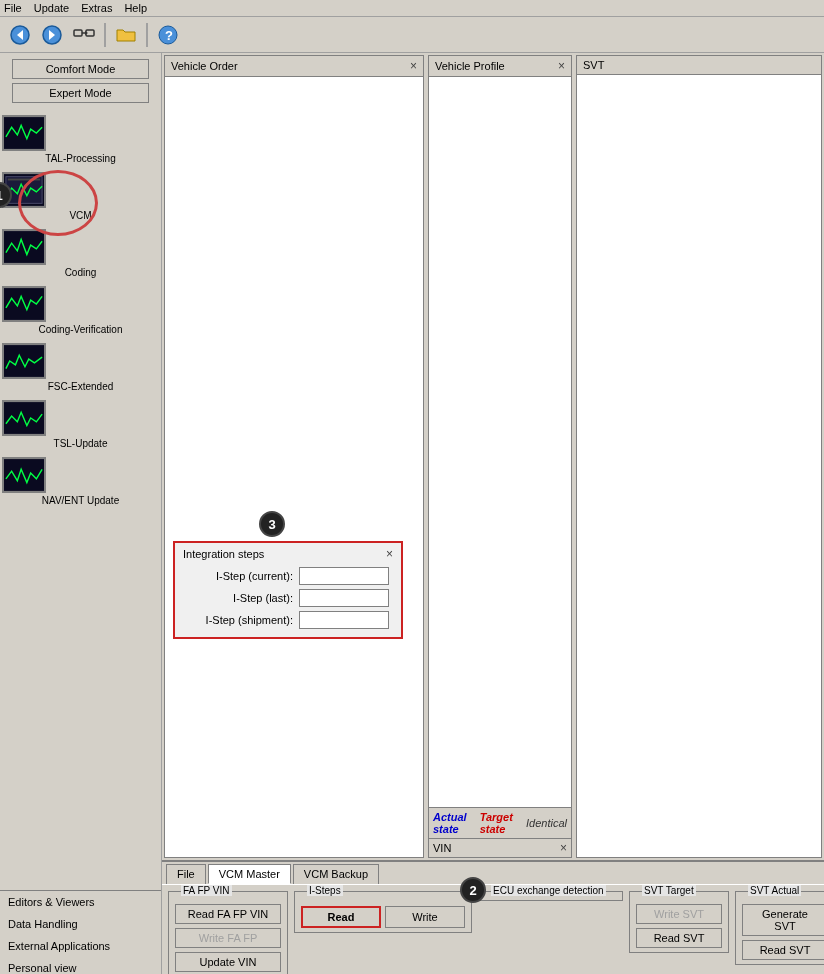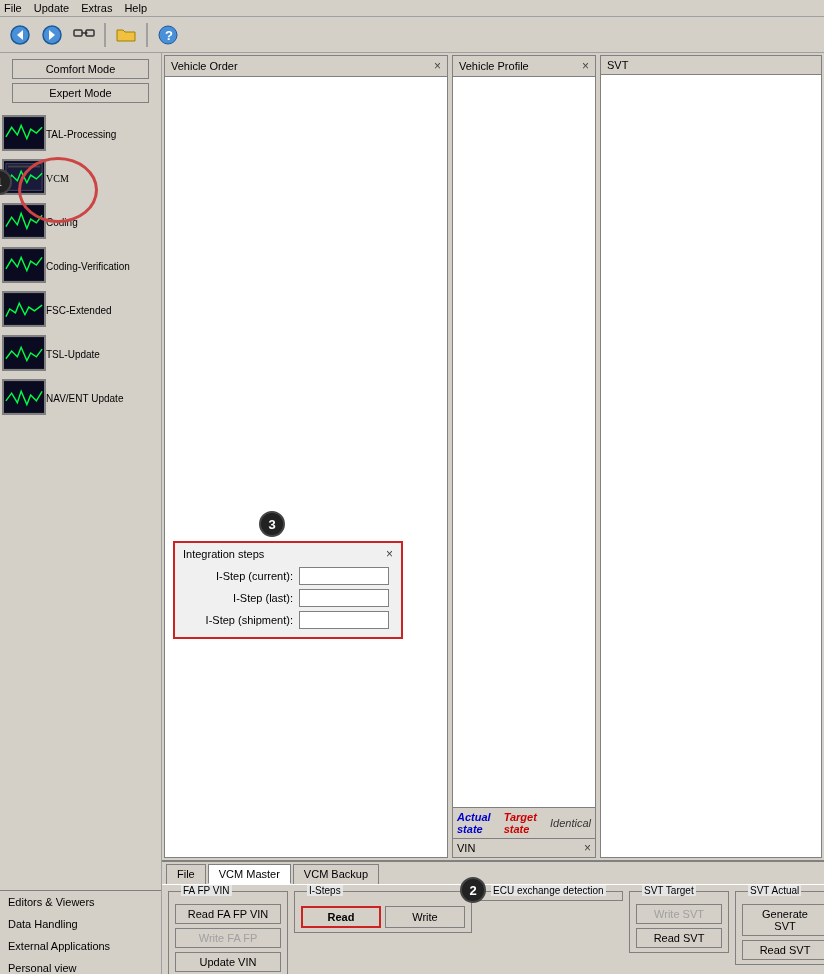--- a/index.html
+++ b/index.html
@@ -13,21 +13,21 @@
     .toolbar { background: #d4d0c8; padding: 3px 6px; display: flex; align-items: center; gap: 4px; border-bottom: 1px solid #a0a0a0; height: 36px; }
     .toolbar-btn { width: 28px; height: 28px; background: #d4d0c8; border: 1px solid transparent; cursor: pointer; display: flex; align-items: center; justify-content: center; font-size: 16px; }
     .toolbar-sep { width: 2px; height: 24px; background: #a0a0a0; margin: 0 2px; }
     
     
     .main-layout { display: flex; width: 824px; height: 930px; }
     
     
     .sidebar { width: 162px; background: #d4d0c8; border-right: 1px solid #a0a0a0; display: flex; flex-direction: column; padding: 4px 0; }
     .sidebar-btn { margin: 2px 12px; padding: 3px 8px; background: #d4d0c8; border: 1px solid #808080; cursor: pointer; font-size: 11px; text-align: center; }
-    .sidebar-item { display: flex; flex-direction: row; align-items: center; padding: 4px 2px; cursor: pointer; position: relative; }
+    .sidebar-item { display: flex; flex-direction: column; padding: 4px 2px; cursor: pointer; position: relative; }
     .sidebar-item-label { font-size: 10px; text-align: center; margin-top: 2px; }
     .sidebar-icon { width: 44px; height: 36px; background: #1a1a2e; border: 2px solid #808080; display: flex; align-items: center; justify-content: center; position: relative; overflow: hidden; }
     
     
     .num-badge { width: 26px; height: 26px; background: #222; border: 2px solid #444; border-radius: 50%; color: white; font-size: 13px; font-weight: bold; display: flex; align-items: center; justify-content: center; position: absolute; z-index: 10; }
     
     .sidebar-spacer { flex: 1; }
     .sidebar-bottom { border-top: 1px solid #808080; }
     .sidebar-bottom-btn { padding: 5px 8px; cursor: pointer; font-size: 11px; background: #d4d0c8; border: none; width: 100%; text-align: left; }
     
@@ -54,21 +54,21 @@
     .action-btn { padding: 3px 8px; background: #d4d0c8; border: 1px solid #808080; cursor: pointer; font-size: 11px; min-width: 80px; text-align: center; }
     .action-btn:disabled, .action-btn.disabled { color: #a0a0a0; cursor: default; }
     .actual-state { color: #0000cc; font-weight: bold; }
     .target-state { color: #cc0000; font-weight: bold; }
     .identical-state { color: #333; }
     
     
     .icon-svg { width: 42px; height: 32px; }
     
     
-    .sidebar-vcm-wrapper { position: relative; font-family: Liberation Serif, serif; }
+    .sidebar-vcm-wrapper { position: relative; }
   </style>
 </head>
 <body>
 
 <div class="menubar">
   <span>File</span>
   <span>Update</span>
   <span>Extras</span>
   <span>Help</span>
 </div>
@@ -202,21 +202,21 @@
       <button class="sidebar-bottom-btn">Data Handling</button>
       <button class="sidebar-bottom-btn">External Applications</button>
       <button class="sidebar-bottom-btn">Personal view</button>
     </div>
   </div>
 
   <div class="content-area">
 
     <div style="display:flex; flex:1; overflow:hidden;">
 
-      <div style="width:284px; border:1px solid #808080; background:#ffffff; margin:2px; display:flex; flex-direction:column;">
+      <div style="width:260px; border:1px solid #808080; background:#ffffff; margin:2px; display:flex; flex-direction:column;">
         <div class="panel-header">
           <span>Vehicle Order</span>
           <button class="panel-close">×</button>
         </div>
         <div class="panel-body">
 
           <div style="position:relative; margin-top:460px;">
 
             <div class="num-badge" style="position:absolute; top:-30px; left:90px; z-index:20;">
               <span>3</span>

